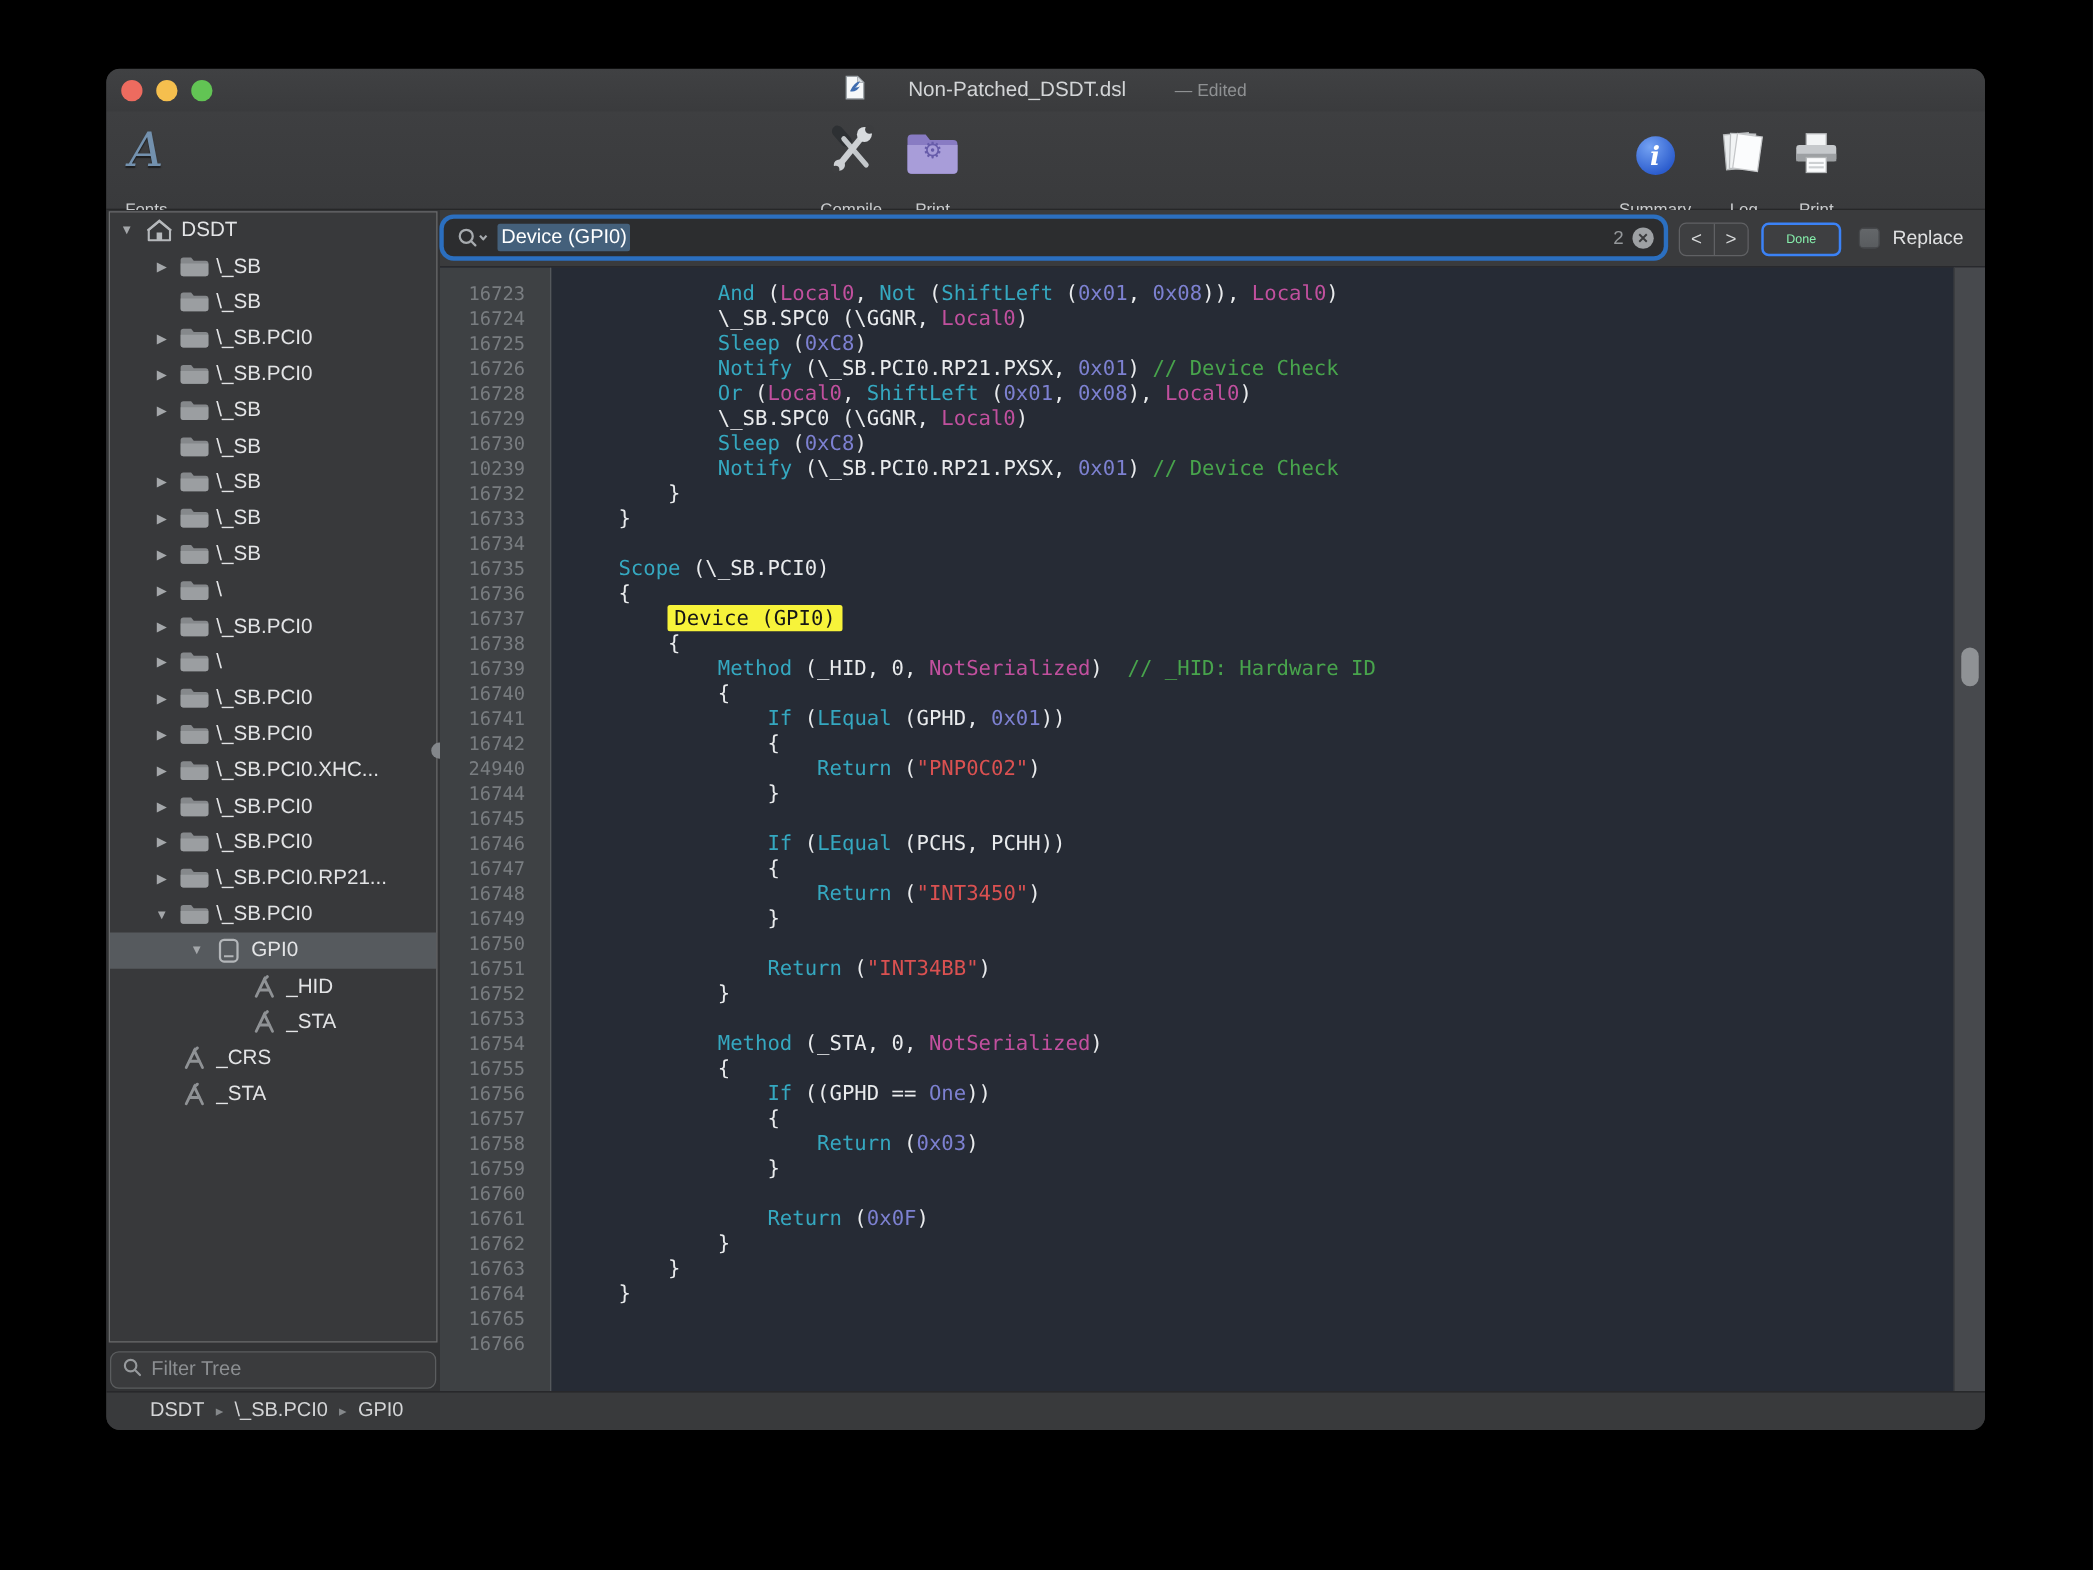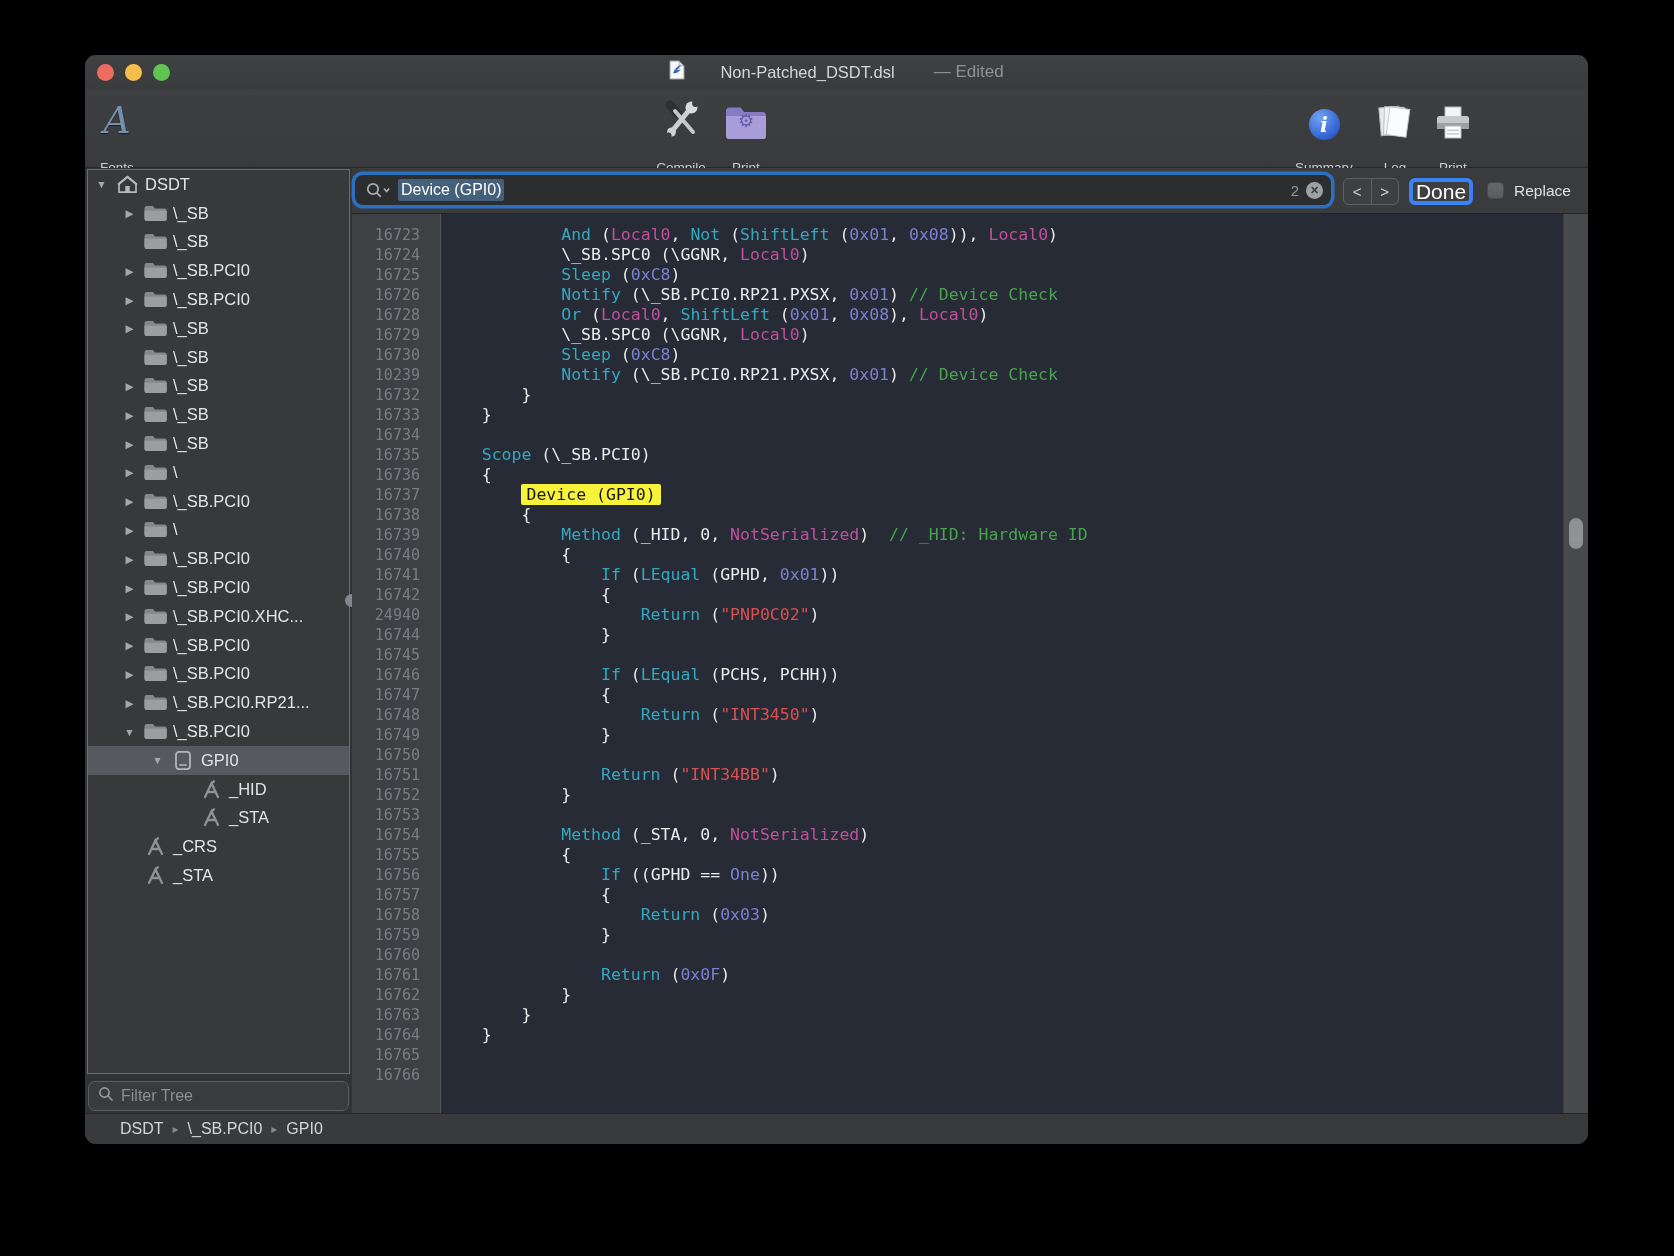--- a/index.html
+++ b/index.html
@@ -11,21 +11,21 @@
   
   .titlebar{position:absolute;left:0;top:0;width:100%;height:34px;
             background:linear-gradient(#404143,#3a3b3d);}
   .tl{position:absolute;top:9px;width:17px;height:17px;border-radius:50%;}
   .tl.red{left:12px;background:#ed6b5f;}
   .tl.yellow{left:40px;background:#f5bf4e;}
   .tl.green{left:68px;background:#62c454;}
   .titlewrap{position:absolute;left:0;top:0;width:100%;height:34px;display:flex;
              align-items:center;justify-content:center;gap:7px;}
   .titlename{font-size:16.5px;color:#d3d5d7;margin-left:28px;}
-  .titlestatus{font-size:17px;color:#8f9193;margin-left:32px;}
+  .titlestatus{font-size:14px;color:#8f9193;margin-left:32px;}
 
   
   .toolbar{position:absolute;left:0;top:34px;width:100%;height:79px;
            background:linear-gradient(#3e3f41,#393a3c);border-bottom:1px solid #262728;box-sizing:border-box;}
   .titem{position:absolute;top:4px;text-align:center;}
   .ticonbox{height:47px;display:flex;align-items:flex-end;justify-content:center;}
   .tlabel{font-size:13.5px;color:#c9cbcd;margin-top:20px;}
   .fontsA{font-family:"DejaVu Serif",serif;font-style:italic;font-size:38px;line-height:40px;
           color:#7391ae;text-shadow:0 1px 1px rgba(0,0,0,.5);}
   .sumcircle{width:31px;height:31px;border-radius:50%;
@@ -65,37 +65,37 @@
   .fsel{margin-left:5px;background:#44607b;color:#fff;font-size:16px;padding:2px 3px;border-radius:2px;}
   .fcount{margin-left:auto;color:#95989b;font-size:15px;}
   .fclear{width:17px;height:17px;border-radius:50%;background:#9ea1a4;color:#3a3b3d;
           font-size:11px;font-weight:bold;display:flex;align-items:center;justify-content:center;
           margin:0 8px 0 7px;}
   .seg{position:absolute;left:991px;top:10px;width:56px;height:27px;border:1px solid #606164;
        border-radius:6px;background:#3e3f41;display:flex;box-sizing:border-box;}
   .segbtn{flex:1;display:flex;align-items:center;justify-content:center;
           color:#d8dadb;font-size:15px;}
   .segbtn:first-child{border-right:1px solid #606164;}
-  .fbtn{position:absolute;left:1057px;top:10px;width:64px;height:27px;border:4px solid #3b82f6;
-        border-radius:6px;background:#3e3f41;color:#ffffff;font-size:21px;
+  .fbtn{position:absolute;left:1057px;top:10px;width:64px;height:27px;border:2px solid #3b82f6;
+        border-radius:6px;background:#3e3f41;color:#86efac;font-size:10px;
         display:flex;align-items:center;justify-content:center;box-sizing:border-box;}
   .cbx{position:absolute;left:1135px;top:14px;width:17px;height:17px;border-radius:4px;
        background:linear-gradient(#64676a,#595c5f);border:1px solid #47494c;box-sizing:border-box;}
   .replab{position:absolute;left:1162px;top:0;height:46px;display:flex;align-items:center;
           color:#dfe0e1;font-size:15.5px;}
 
   
   .editor{position:absolute;left:267px;top:46px;width:1211px;height:899px;background:#262b35;overflow:hidden;}
   .gutterbg{position:absolute;left:0;top:0;bottom:0;width:88px;background:#3e4144;
             border-right:1px solid #54585c;}
   .lines{position:absolute;left:0;top:11px;right:0;}
   .cl{display:flex;height:20px;line-height:20px;font-family:"DejaVu Sans Mono",monospace;}
   .ln{width:88px;flex:none;text-align:right;padding-right:20px;box-sizing:border-box;
       color:#797d81;font-size:15px;}
-  .cd{white-space:pre;font-size:16.5px;padding-left:2px;}
+  .cd{white-space:pre;font-size:16.5px;padding-left:15px;}
   .p{color:#e9ebed}.k{color:#35a8c0}.v{color:#c1509e}.n{color:#7d81d1}
   .s{color:#da5151}.c{color:#48a44c}
   .h{background:#f7f33a;color:#161616;padding:1px 5px;border-radius:2px;}
   .vstrip{position:absolute;left:1478px;top:46px;width:25px;height:899px;background:#47494d;
           border-left:1px solid #3b3d40;box-sizing:border-box;}
   .vthumb{position:absolute;left:5px;top:304px;width:14px;height:31px;border-radius:7px;background:#8f9295;}
 
   
   .breadcrumb{position:absolute;left:0;top:1058px;width:100%;height:31px;background:#393a3c;
               border-top:1px solid #242527;box-sizing:border-box;display:flex;align-items:center;

